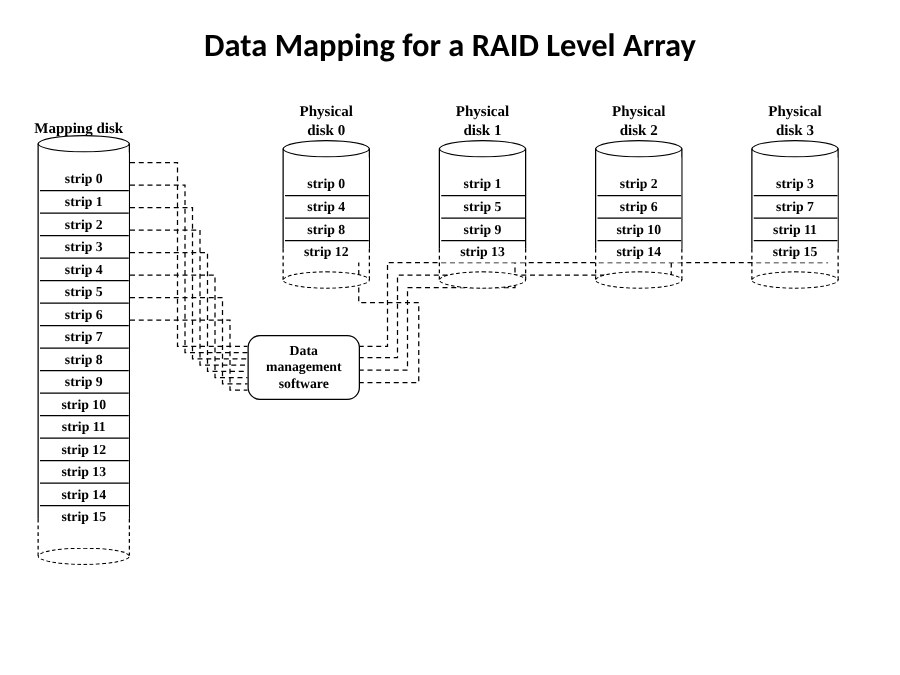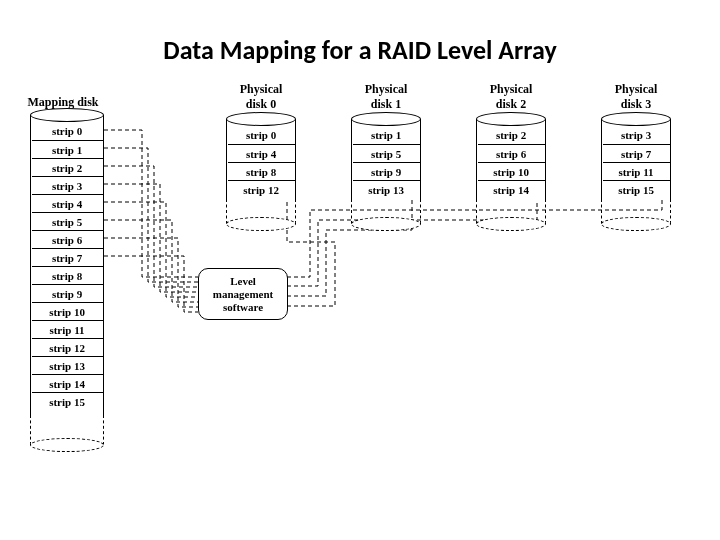--- a/index.html
+++ b/index.html
@@ -8,23 +8,22 @@
     background:#fff;
     color:#000;
     width:720px;
     height:540px;
     position:relative;
   }
   .title{
     font-size:26px;
     font-weight:bold;
     text-align:center;
-    padding-top:8px;
+    padding-top:20px;
     font-family:Calibri,Arial,sans-serif;
-    margin-top:26px;
   }
   .disk-label{
     font-size:12px;
     font-weight:bold;
     text-align:center;
     position:absolute;
   }
   .cyl{
     position:absolute;
   }
@@ -81,20 +80,21 @@
     border-top:1px solid #000;
     box-sizing:border-box;
     font-size:11px;
     font-weight:bold;
     text-align:center;
     line-height:18px;
     font-family:"Times New Roman",serif;
   }
   .cyl .strip:first-child{
     border-top:none;
+    margin-top:12px;
   }
   
   .ams{
     position:absolute;
     border:1.5px solid #000;
     border-radius:10px;
     background:#fff;
     font-size:11px;
     font-weight:bold;
     text-align:center;
@@ -229,16 +229,16 @@
       <div class="strip">strip 7</div>
       <div class="strip">strip 11</div>
       <div class="strip">strip 15</div>
     </div>
   <div class="ext-l" style="left:0;top:87px;height:25px;"></div>
   <div class="ext-r" style="top:87px;height:25px;"></div>
   <div class="bot-ellipse" style="top:105px;"></div>
 </div>
 
 <div class="ams" style="left:198px;top:268px;width:90px;height:52px;">
-  <span>Level</span><br>
+  <span>Data</span><br>
   <span>management</span><br>
   <span>software</span>
 </div>
 
 </body></html>

